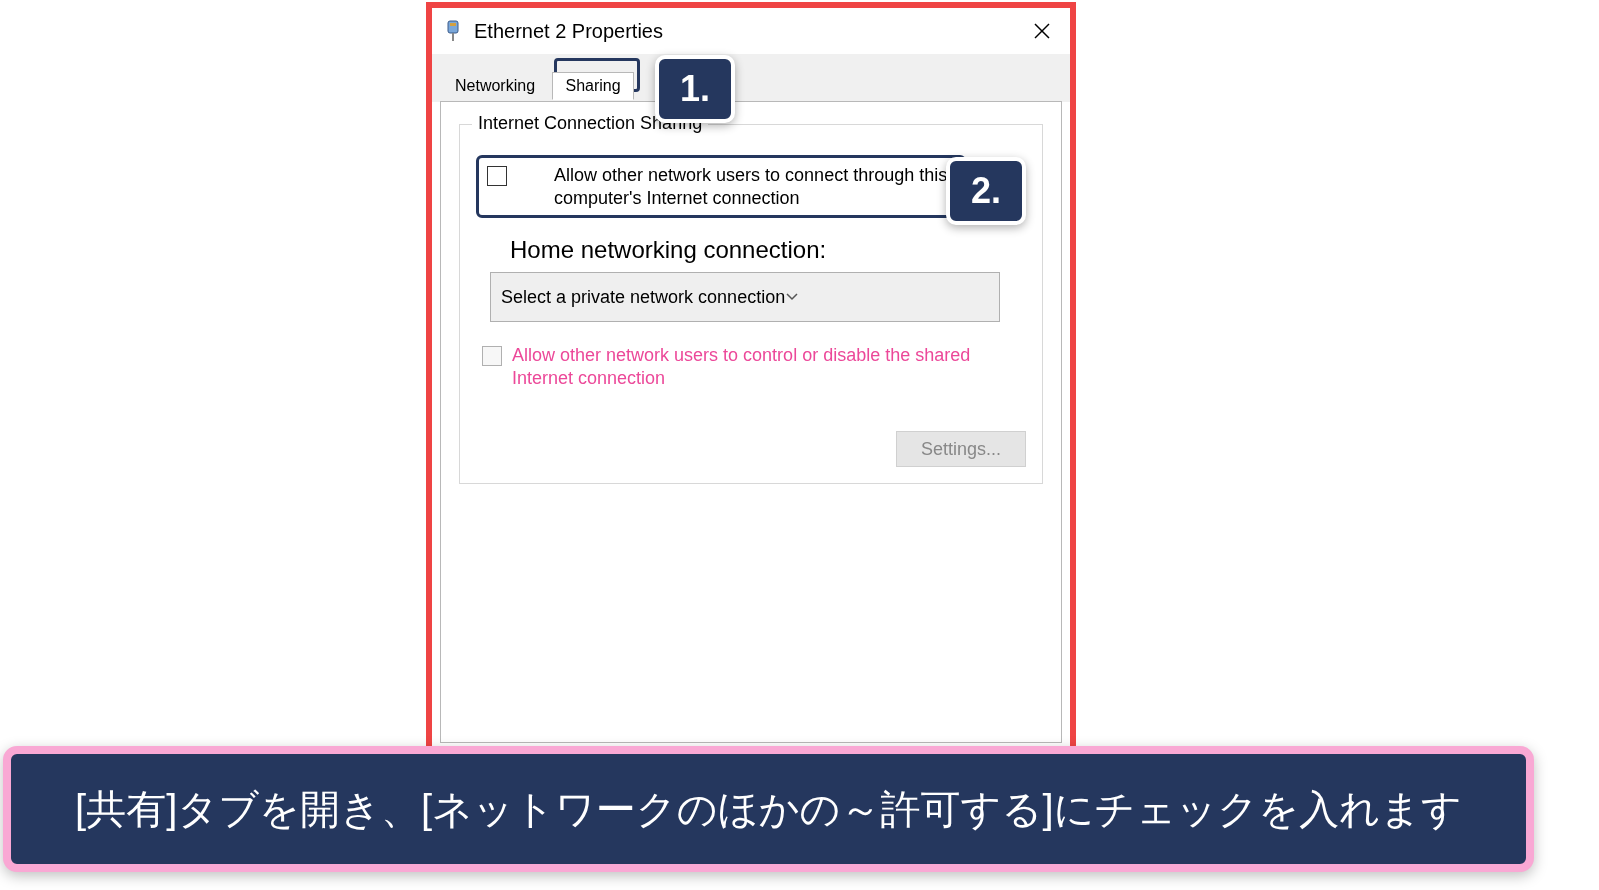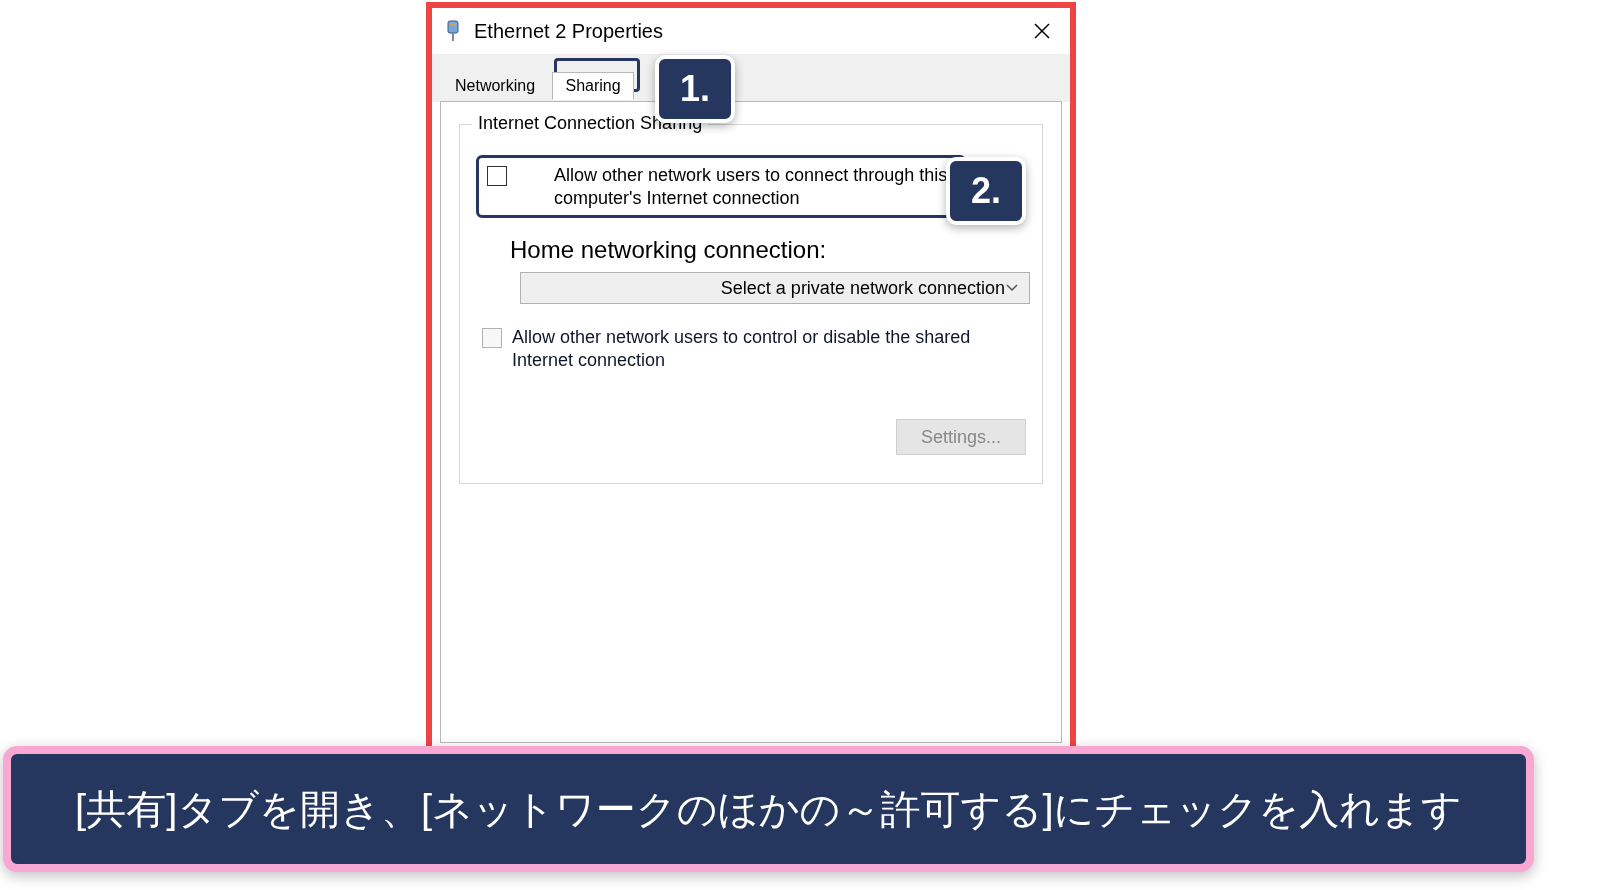--- a/index.html
+++ b/index.html
@@ -118,55 +118,55 @@
     .checkbox.disabled {
       border-color: #b0b0b0;
       background: #f7f7f7;
     }
     .check-label {
       font-size: 18px;
       color: #000;
       line-height: 1.25;
     }
     .check-label.disabled {
-      color: #0f172a;
+      color: #ec4899;
     }
     .highlight-box {
       border: 3px solid #25375e;
       border-radius: 6px;
       padding: 6px 8px;
       gap: 47px;
     }
     .field-label {
       font-size: 24px;
       color: #000;
       margin: 18px 0 8px 34px;
     }
     .dropdown {
-      margin-left: 44px;
+      margin-left: 14px;
       width: 510px;
-      height: 32px;
+      height: 50px;
       border: 1px solid #b0b0b0;
       background: #efefef;
       display: flex;
       align-items: center;
-      justify-content: flex-end;
+      justify-content: flex-start;
       padding: 0 10px;
       font-size: 18px;
       color: #000;
       cursor: pointer;
     }
     .chevron {
       font-size: 14px;
       color: #555;
     }
     .settings-btn {
       position: absolute;
       right: 16px;
-      bottom: 28px;
+      bottom: 16px;
       width: 130px;
       height: 36px;
       background: #e5e5e5;
       border: 1px solid #d0d0d0;
       color: #888;
       font-size: 18px;
       display: flex;
       align-items: center;
       justify-content: center;
     }

